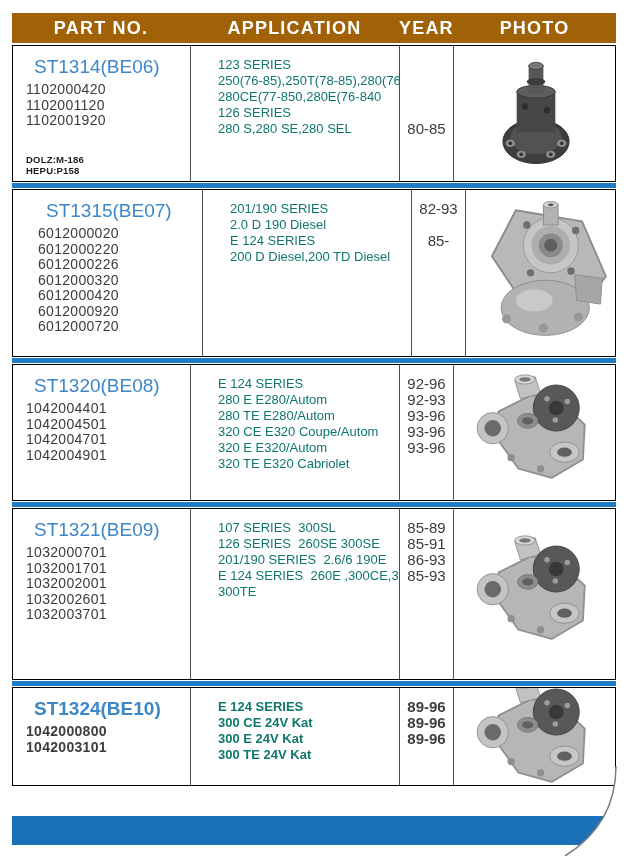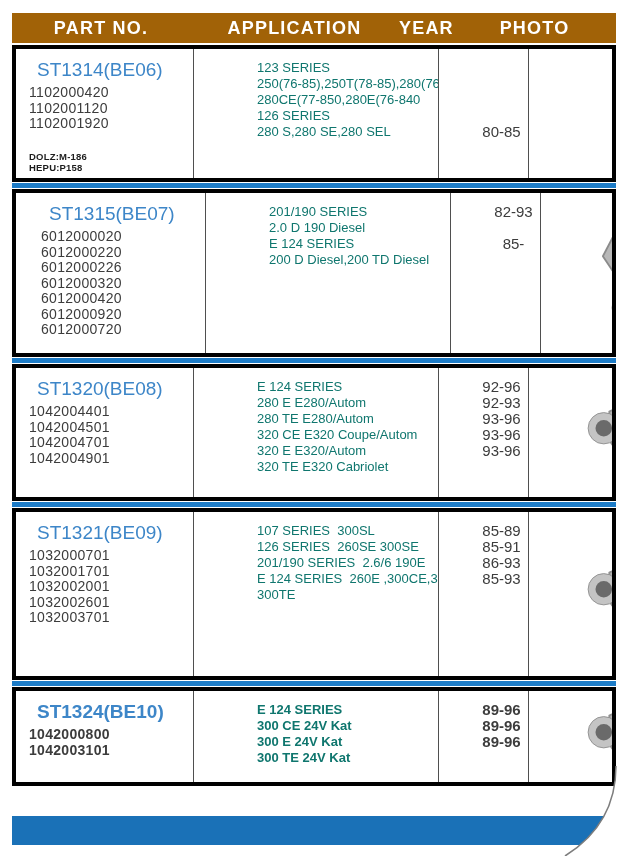--- a/index.html
+++ b/index.html
@@ -10,21 +10,21 @@
   .catalog{position:absolute;left:12px;top:13px;width:604px;}
   .header-row{
     display:grid;grid-template-columns:178px 209px 54px 163px;
     height:30px;background:#a16207;color:#fff;font-weight:bold;
     font-size:18px;letter-spacing:1.2px;align-items:center;text-align:center;
     margin-bottom:2px;
   }
   .header-cell{white-space:pre;}
   .row{
     display:grid;grid-template-columns:178px 209px 54px 163px;
-    border:4px solid #000000;box-sizing:border-box;background:#fff;overflow:hidden;gap:36px;
+    border:1px solid #000000;box-sizing:border-box;background:#fff;overflow:hidden;
   }
   .cell{border-right:1px solid #4f4f4f;box-sizing:border-box;position:relative;overflow:hidden;}
   .cell:last-child{border-right:none;}
   .part-cell{padding:10px 6px 6px 13px;}
   .part-no{color:#3d86c8;font-size:19px;padding-left:8px;margin-bottom:4px;white-space:pre;}
   .oem-number{font-size:14px;line-height:15.5px;color:#3c3c3c;letter-spacing:.3px;min-height:15.5px;}
   .refs{position:absolute;left:13px;bottom:5px;font-size:9.5px;font-weight:bold;
         line-height:10.5px;color:#1d1d1d;letter-spacing:.2px;}
   .app-cell{padding:11px 4px 0 7px;}
   .app-line{font-size:13px;line-height:16px;min-height:16px;color:#0f766e;white-space:pre;margin-left:20px;}

